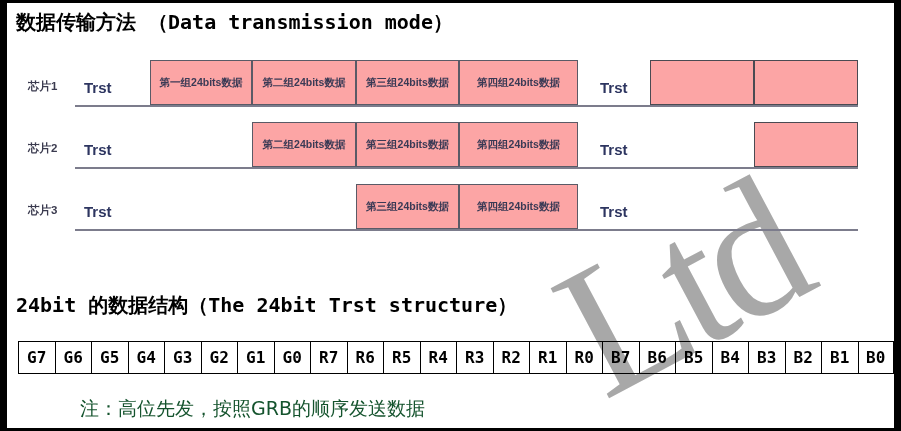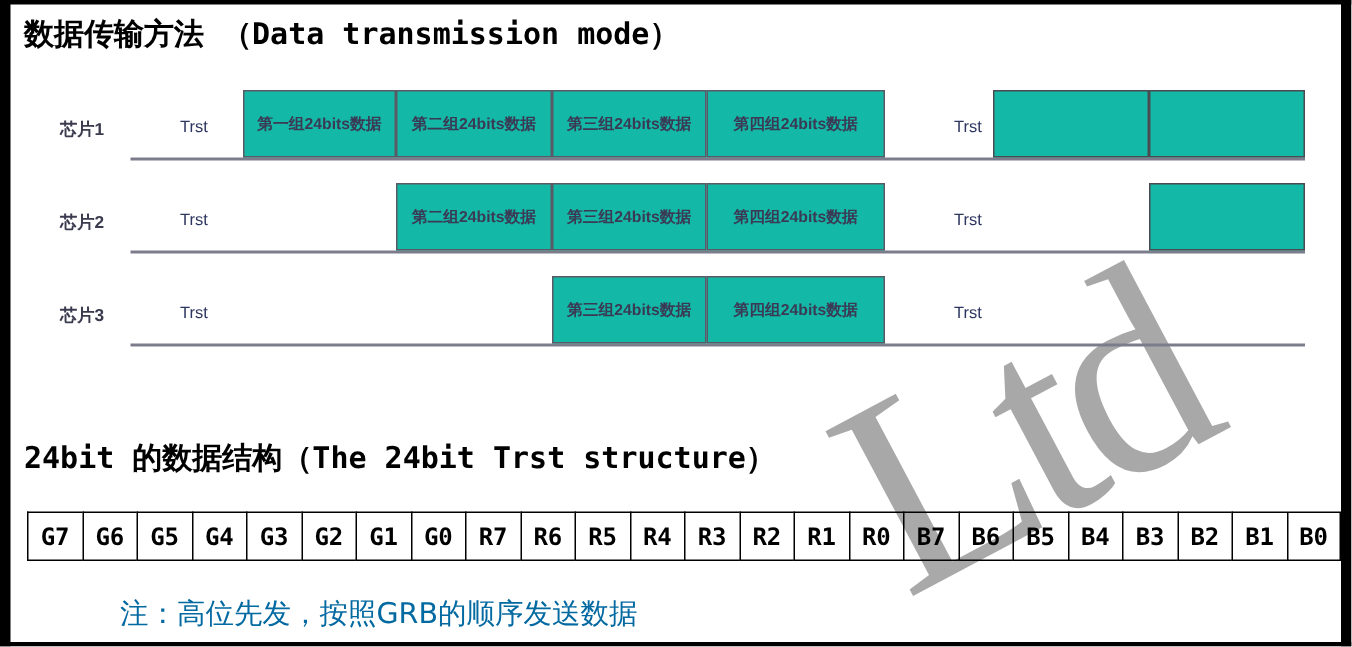--- a/index.html
+++ b/index.html
@@ -26,51 +26,51 @@
 
   h1.section-title{
     position:absolute;margin:0;font-family:"DejaVu Sans Mono","Liberation Mono",monospace;
     font-size:20px;font-weight:bold;letter-spacing:0px;white-space:nowrap;
   }
   #title-transmission{left:16px;top:9px;}
   #title-structure{left:16px;top:292px;}
 
   
   .diagram{position:absolute;left:0;top:52px;width:901px;height:195px;}
-  .row{position:absolute;left:12px;width:773px;height:62px;}
+  .row{position:absolute;left:0;width:773px;height:62px;}
   .row-label{
     position:absolute;font-size:11.5px;color:#3b3b4f;font-weight:bold;
     font-family:"Liberation Sans","DejaVu Sans",sans-serif;white-space:nowrap;
   }
   .trst-label{
-    position:absolute;font-size:11px;color:#2d3560;font-weight:normal;
-    font-family:"Liberation Sans","DejaVu Sans",sans-serif;white-space:nowrap;margin-left:24px;
+    position:absolute;font-size:15px;color:#2d3560;font-weight:bold;
+    font-family:"Liberation Sans","DejaVu Sans",sans-serif;white-space:nowrap;
   }
   .baseline{position:absolute;height:2px;background:#7c7c8c;}
   .pkt{
-    position:absolute;box-sizing:border-box;border:1.6px solid #5a5a66;background:#14b8a6;
+    position:absolute;box-sizing:border-box;border:1.6px solid #5a5a66;background:#fca5a5;
     display:flex;align-items:center;justify-content:center;
     font-size:10.5px;color:#3a3a55;font-weight:bold;white-space:nowrap;
     font-family:"Liberation Sans","DejaVu Sans",sans-serif;
   }
   .pkt.empty{border-color:#4a4a52;}
 
   
   .bitgrid{position:absolute;left:18px;top:341px;display:flex;}
   .bitcell{
     box-sizing:border-box;width:36.5px;height:33px;
     border:1.6px solid #000;border-right:none;
     display:flex;align-items:center;justify-content:center;
     font-family:"DejaVu Sans Mono","Liberation Mono",monospace;
     font-size:16px;font-weight:bold;color:#000;background:transparent;
   }
   .bitcell:last-child{border-right:1.6px solid #000;}
 
   .footnote{
-    position:absolute;left:80px;top:396px;font-size:19px;color:#0369a1;
+    position:absolute;left:80px;top:396px;font-size:19px;color:#14532d;
     font-family:"DejaVu Sans","Liberation Sans",sans-serif;white-space:nowrap;
   }
 </style>
 </head>
 <body>
 
 <div class="page-frame">
   <div class="frame-left"></div>
   <div class="frame-right"></div>
   <div class="frame-top"></div>

